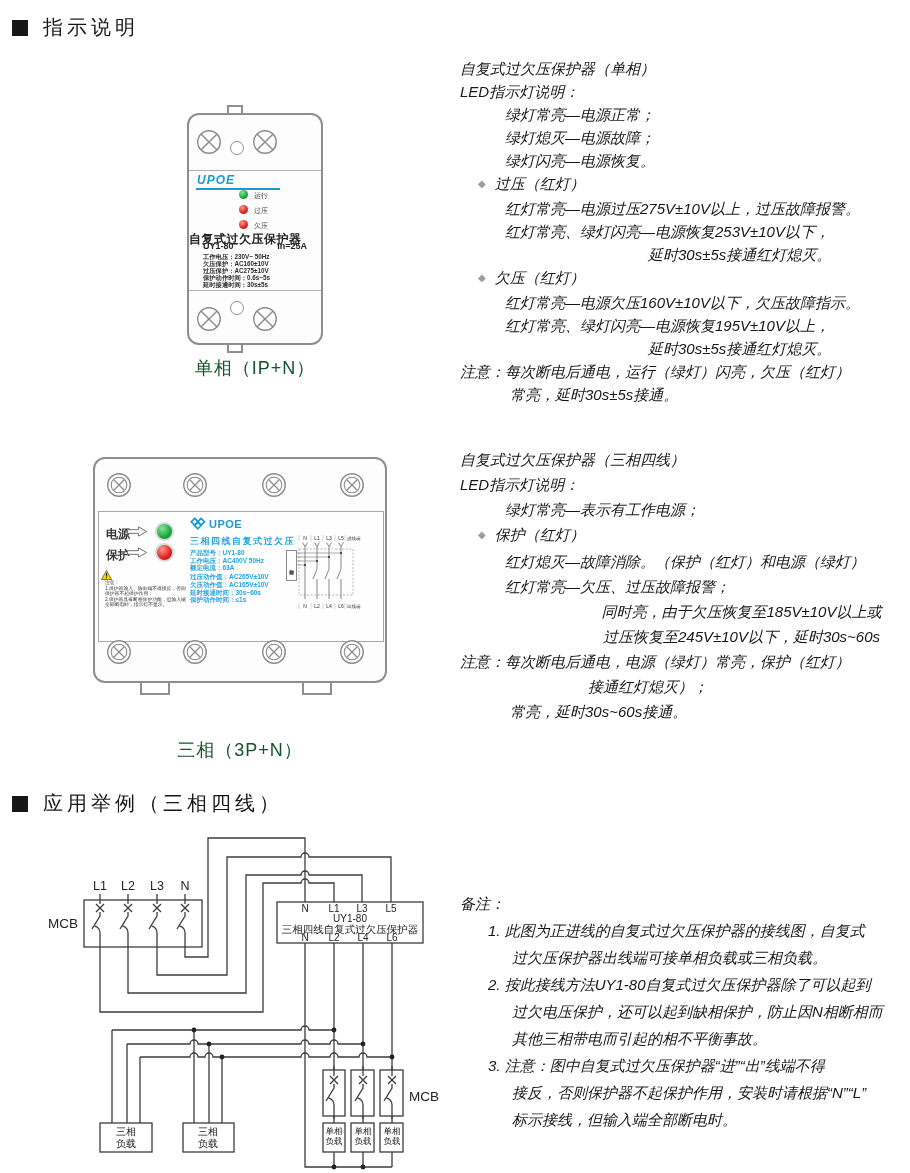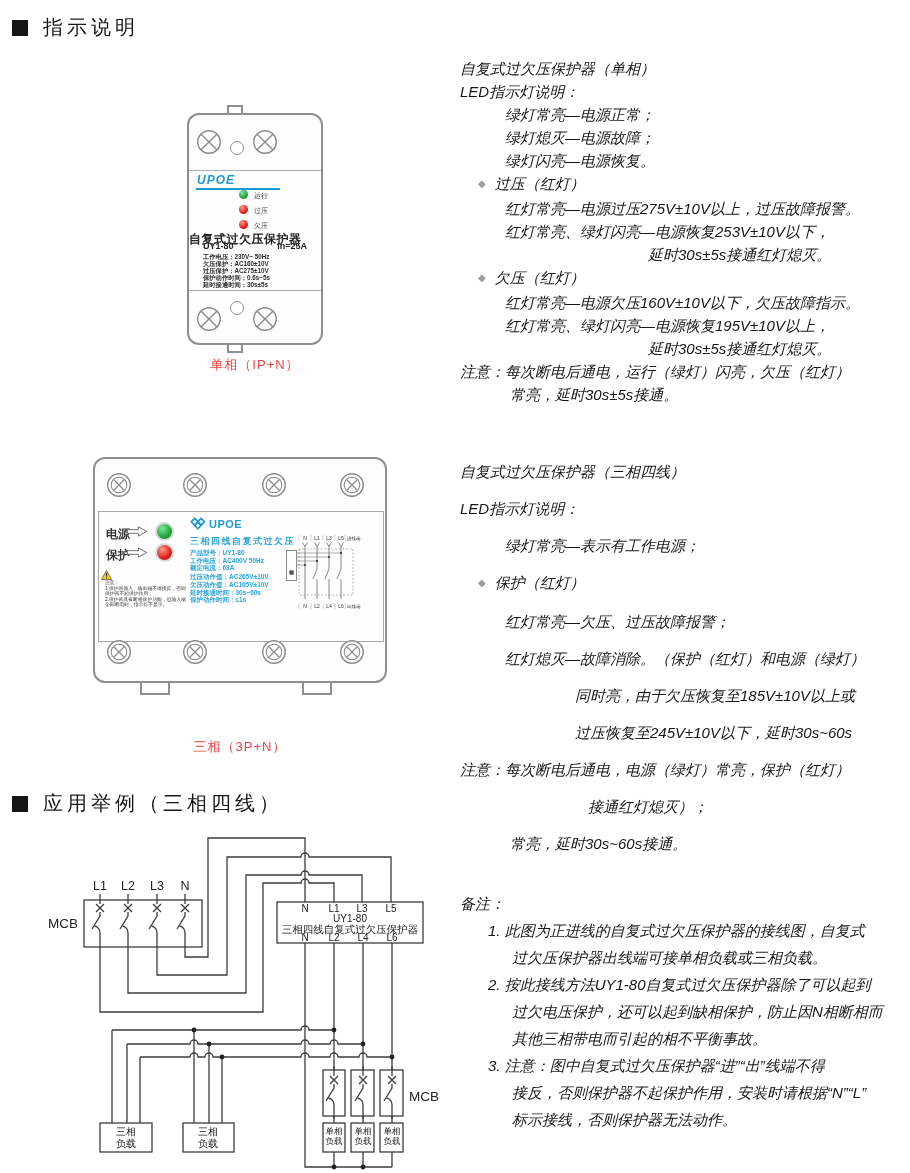--- a/index.html
+++ b/index.html
@@ -7,45 +7,45 @@
   .page { position:relative; width:910px; height:1173px; background:#fff; color:#1a1a1a; overflow:hidden; }
 
   
   .sec-head { position:absolute; display:flex; align-items:center; font-size:20px; letter-spacing:4px; color:#161616; }
   .sq { width:16px; height:16px; background:#161616; margin-right:15px; flex:0 0 auto; }
 
   
   .tblock { position:absolute; font-size:15px; color:#161616; }
   .ln { white-space:nowrap;font-style:italic; }
   #notes-sp .ln { line-height:23px; }
-  #notes-tp .ln { line-height:25px;margin-top:12px; }
+  #notes-tp .ln { line-height:25px; }
   #remarks .ln { line-height:27px; }
   .ln.h  { padding-left:0; }
   .ln.b  { padding-left:18px; }
   .ln.s  { padding-left:45px; }
   .ln.d  { padding-left:188px; }
   .ln.n2 { padding-left:50px; }
-  .ln.d2 { padding-left:115px; }
+  .ln.d2 { padding-left:115px;text-align:center; }
   .ln.d3 { padding-left:128px; }
   .ln.r0 { padding-left:0; }
   .ln.r1 { padding-left:28px; }
   .ln.r2 { padding-left:52px; }
   .bullet { color:#9d9d9d; font-size:10px; margin-right:9px; position:relative; top:-2px; }
   .bullet:empty { display:none; margin:0; }
 
   
   .device { position:absolute; background:#fdfdfd; border:2px solid #8e8e8e; border-radius:12px; }
   .tab { position:absolute; width:16px; height:10px; background:#fff; border:2px solid #8e8e8e; }
   .divider { position:absolute; left:0; right:0; border-top:1.5px solid #b0b0b0; }
   .screw { position:absolute; }
   .mini-circle { position:absolute; border:1.5px solid #8e8e8e; border-radius:50%; background:#fff; }
   .led { position:absolute; border-radius:50%; }
   .led-green { background:radial-gradient(circle at 35% 30%, #7fe89a, #1da53c 60%, #0e7c27); }
   .led-red   { background:radial-gradient(circle at 35% 30%, #ff9a8a, #e01f1f 60%, #ab1111); }
-  .caption { position:absolute; text-align:center; font-size:13px; letter-spacing:1px; color:#ef4444; }
+  .caption { position:absolute; text-align:center; font-size:18px; letter-spacing:1px; color:#14532d; }
   .tiny { transform-origin:0 0; }
 
   
   .sp-logo { position:absolute; left:8px; top:58px; font-size:12px; font-weight:bold; color:#1c9ad6; letter-spacing:1px; font-style:italic; }
   .sp-underline { position:absolute; left:7px; top:73px; width:84px; height:2px; background:#1c9ad6; }
   .sp-led-label { position:absolute; font-size:7px; color:#3a3a3a; }
   .sp-title { position:absolute; left:0; top:116px; width:100%; font-size:12px; font-weight:bold; color:#222; letter-spacing:0.5px; }
   .sp-model { position:absolute; left:14px; right:14px; top:126px; display:flex; justify-content:space-between; font-size:9px; font-weight:bold; color:#222; }
   .sp-specs { position:absolute; left:14px; top:138px; width:168px; font-size:9px; line-height:10.3px; font-weight:bold; color:#2b2b2b; transform:scale(0.7); }
 
@@ -272,22 +272,22 @@
       <div class="ln d"><span>延时30s±5s接通红灯熄灭。</span></div>
       <div class="ln h"><span>注意：每次断电后通电，运行（绿灯）闪亮，欠压（红灯）</span></div>
       <div class="ln n2"><span>常亮，延时30s±5s接通。</span></div>
     </div>
   <div class="tblock" id="notes-tp" style="left:460px; top:447px; width:448px;">
 
   <div class="ln h"><span>自复式过欠压保护器（三相四线）</span></div>
       <div class="ln h"><span>LED指示灯说明：</span></div>
       <div class="ln s"><span>绿灯常亮—表示有工作电源；</span></div>
       <div class="ln b"><span class="bullet">◆</span><span>保护（红灯）</span></div>
+      <div class="ln s"><span>红灯熄灭—故障消除。（保护（红灯）和电源（绿灯）</span></div>
       <div class="ln s"><span>红灯常亮—欠压、过压故障报警；</span></div>
-      <div class="ln s"><span>红灯熄灭—故障消除。（保护（红灯）和电源（绿灯）</span></div>
       <div class="ln d2"><span>同时亮，由于欠压恢复至185V±10V以上或</span></div>
       <div class="ln d2"><span>过压恢复至245V±10V以下，延时30s~60s</span></div>
       <div class="ln h"><span>注意：每次断电后通电，电源（绿灯）常亮，保护（红灯）</span></div>
       <div class="ln d3"><span>接通红灯熄灭）；</span></div>
       <div class="ln n2"><span>常亮，延时30s~60s接通。</span></div>
     </div>
 
   <div class="sec-head" style="left:12px; top:790px;">
     <div class="sq"></div>
     <span>应用举例（三相四线）</span>
@@ -396,16 +396,16 @@
   <div class="tblock" id="remarks" style="left:460px; top:890px; width:448px;">
 
   <div class="ln r0"><span>备注：</span></div>
       <div class="ln r1"><span>1. 此图为正进线的自复式过欠压保护器的接线图，自复式</span></div>
       <div class="ln r2"><span>过欠压保护器出线端可接单相负载或三相负载。</span></div>
       <div class="ln r1"><span>2. 按此接线方法UY1-80自复式过欠压保护器除了可以起到</span></div>
       <div class="ln r2"><span>过欠电压保护，还可以起到缺相保护，防止因N相断相而</span></div>
       <div class="ln r2"><span>其他三相带电而引起的相不平衡事故。</span></div>
       <div class="ln r1"><span>3. 注意：图中自复式过欠压保护器“进”“出”线端不得</span></div>
       <div class="ln r2"><span>接反，否则保护器不起保护作用，安装时请根据“N”“L”</span></div>
-      <div class="ln r2"><span>标示接线，否则保护器无法动作。</span></div>
+      <div class="ln r2"><span>标示接线，但输入端全部断电时。</span></div>
     </div>
 
 </div>
 
 </body></html>

